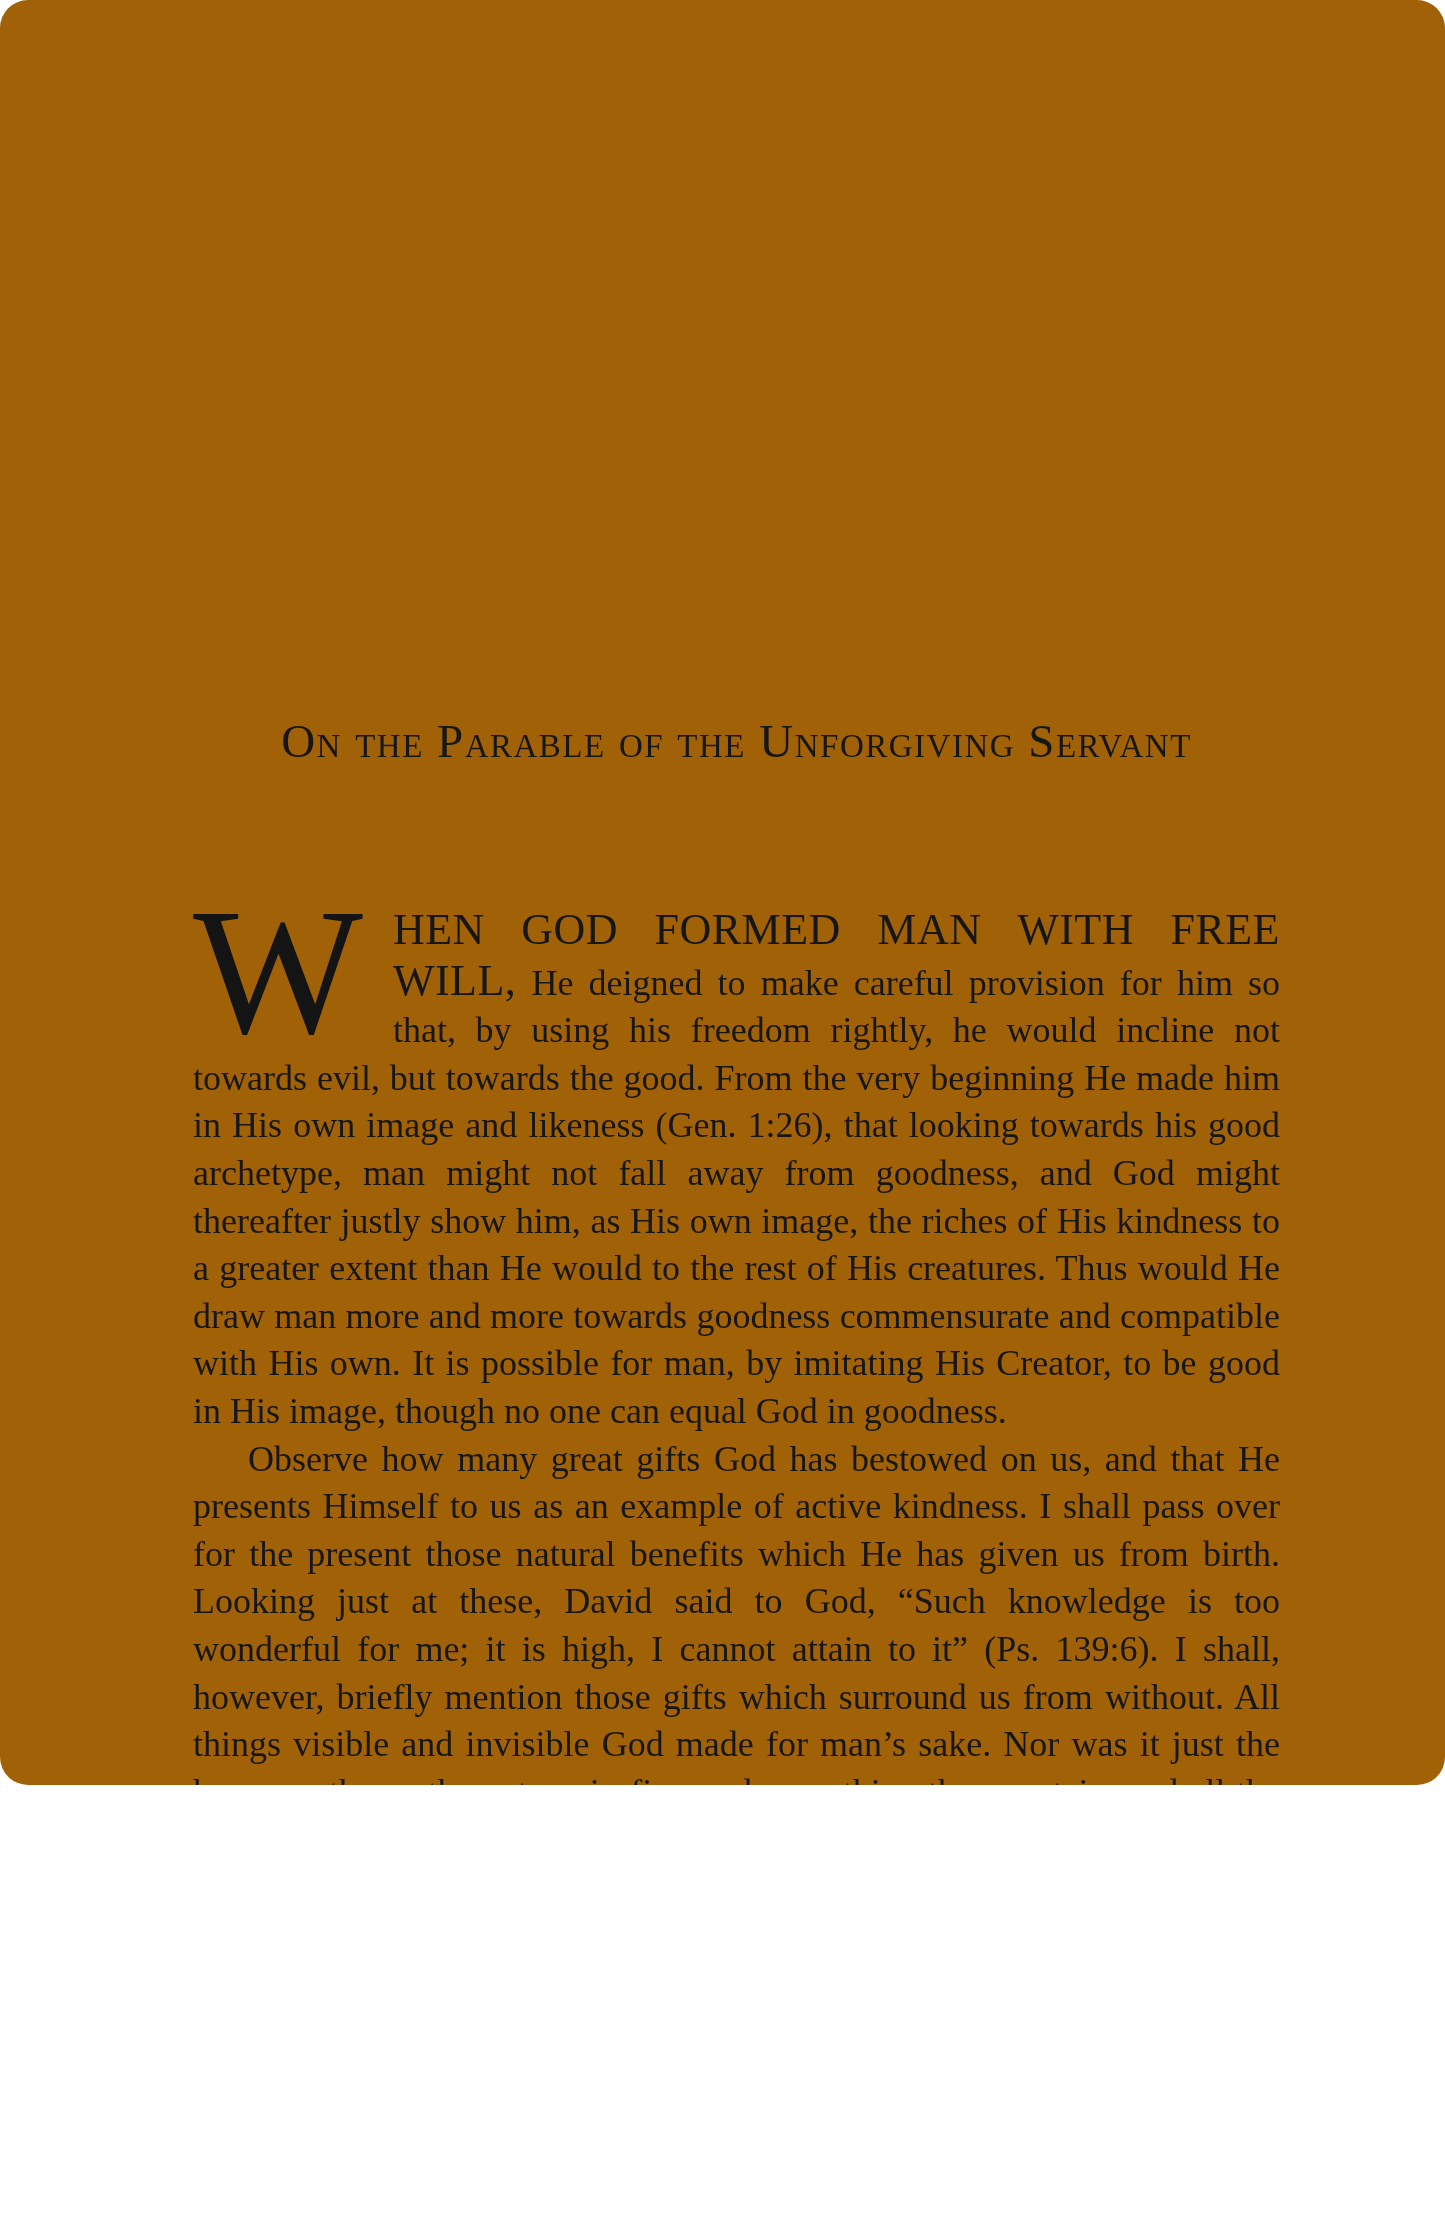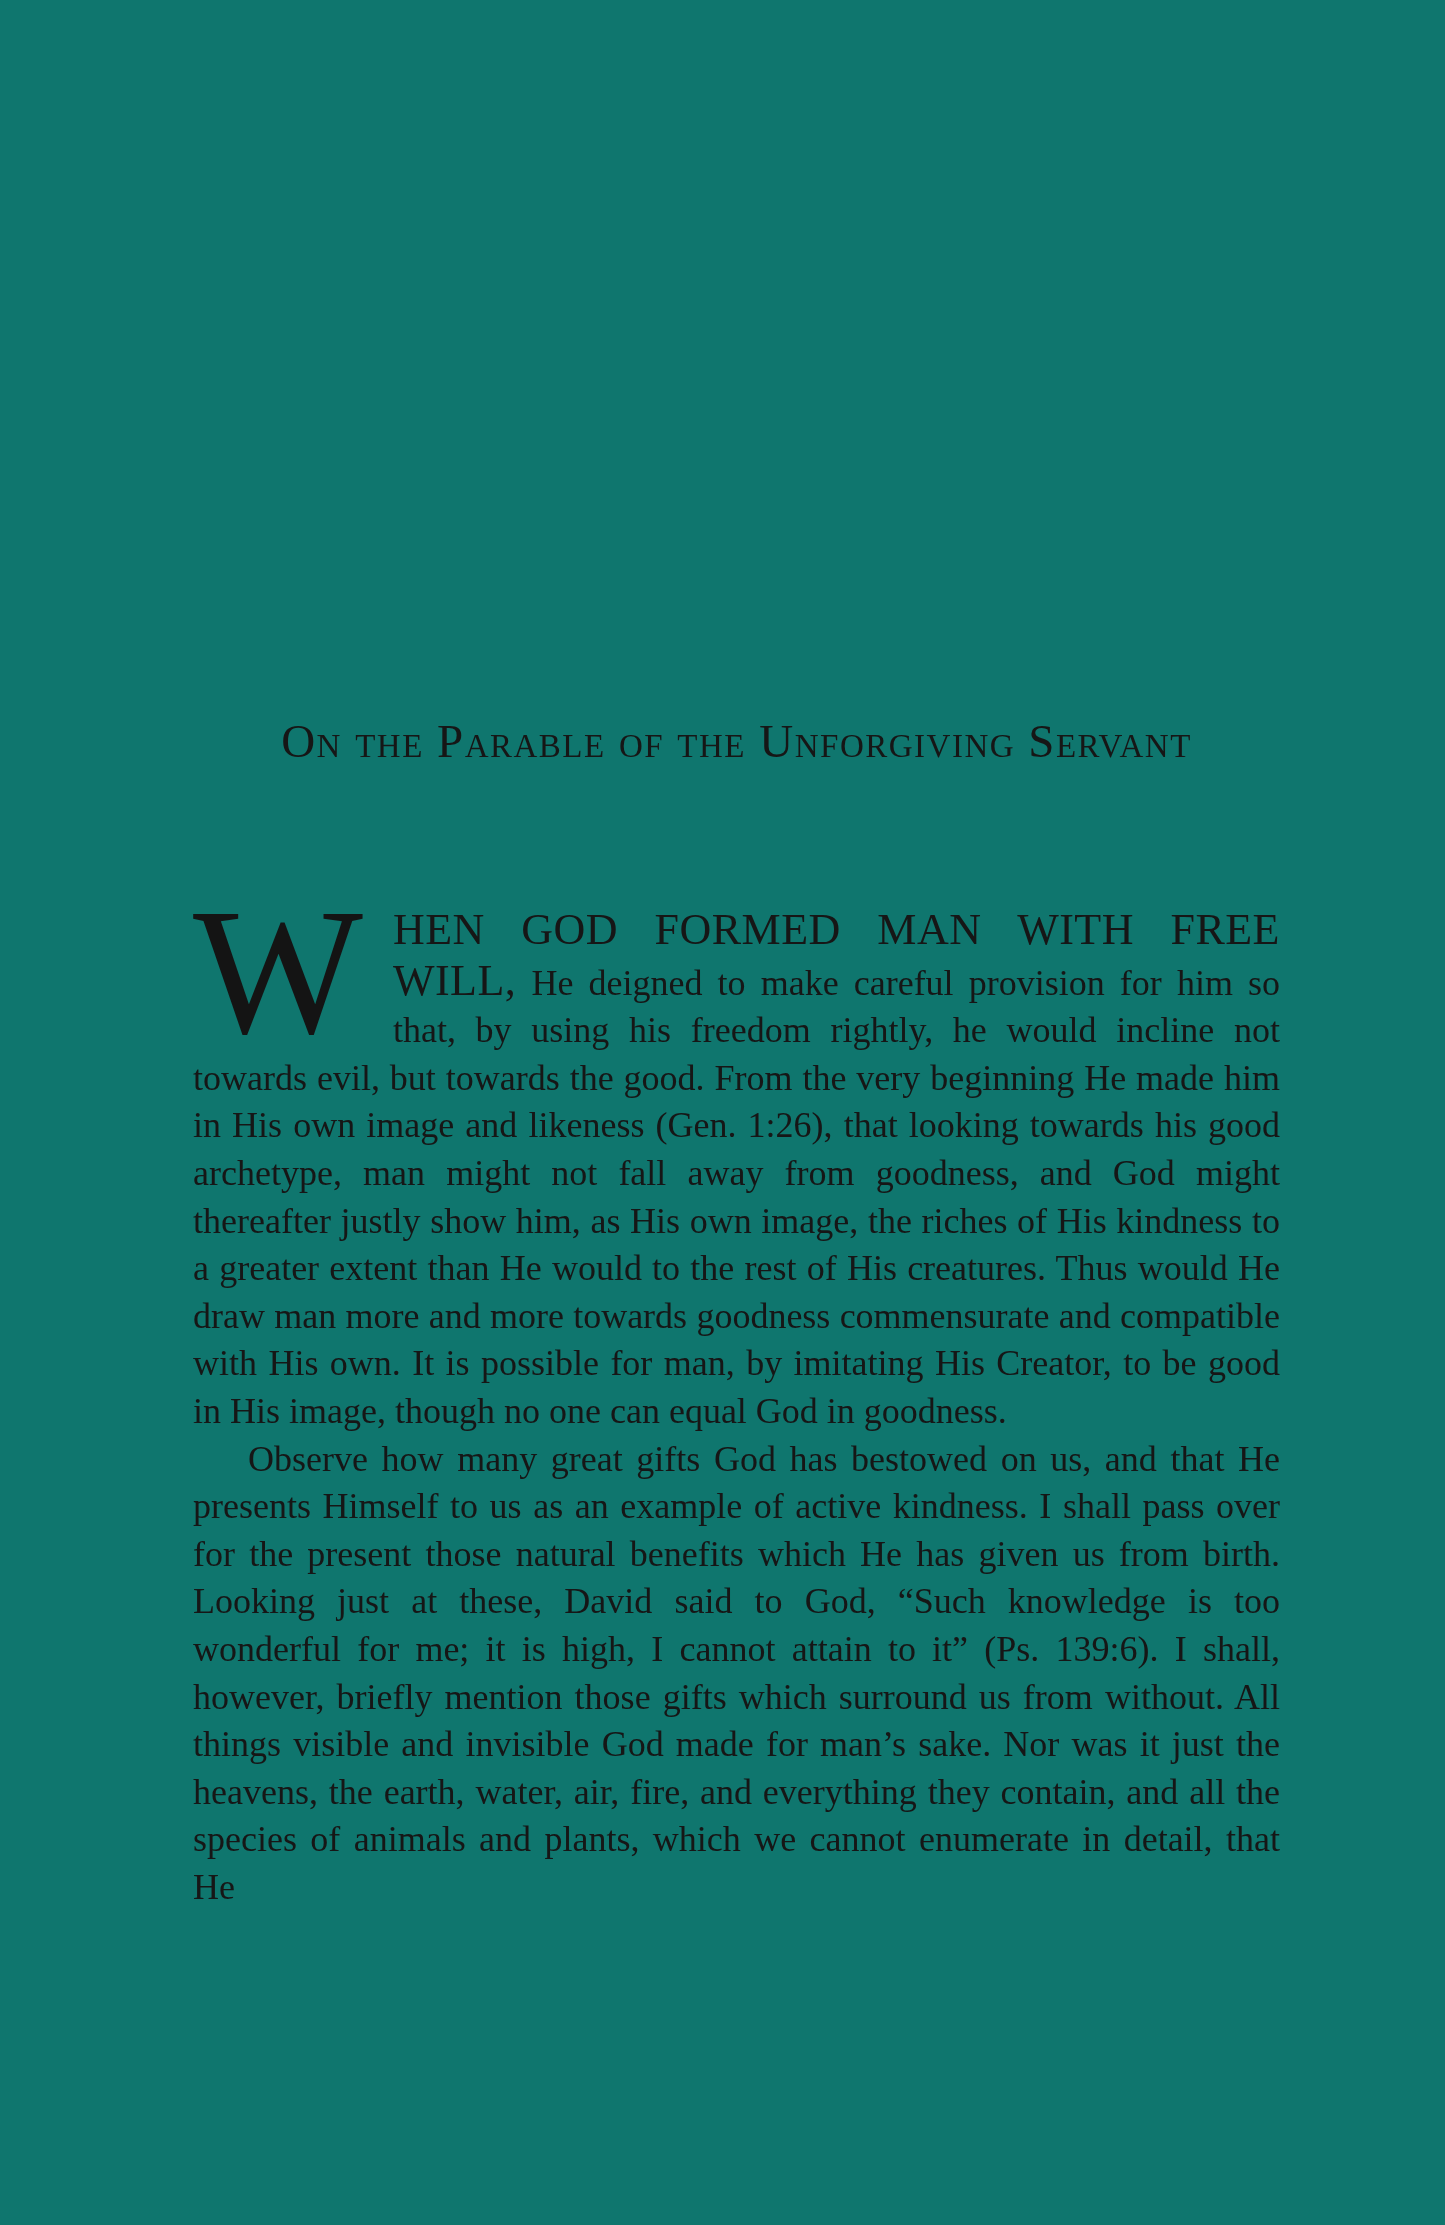--- a/index.html
+++ b/index.html
@@ -3,27 +3,28 @@
 <meta charset="utf-8">
 <style>
   html, body {
     margin: 0;
     padding: 0;
     background: #ffffff;
   }
   .page {
     position: relative;
     width: 1445px;
-    height: 2225px;
-    background: #0f766e;
+    height: 1785px;
+    background: #a16207;
     color: #1a1a1a;
     font-family: "Liberation Serif", "DejaVu Serif", serif;
     overflow: hidden;
     box-sizing: border-box;
     padding: 718px 165px 0 193px;
+    border-radius: 28px;
   }
   .chapter-title {
     margin: 0 0 141px 0;
     font-weight: normal;
     font-variant: small-caps;
     font-size: 47px;
     line-height: 1;
     letter-spacing: 1.5px;
     text-align: center;
     color: #161616;

